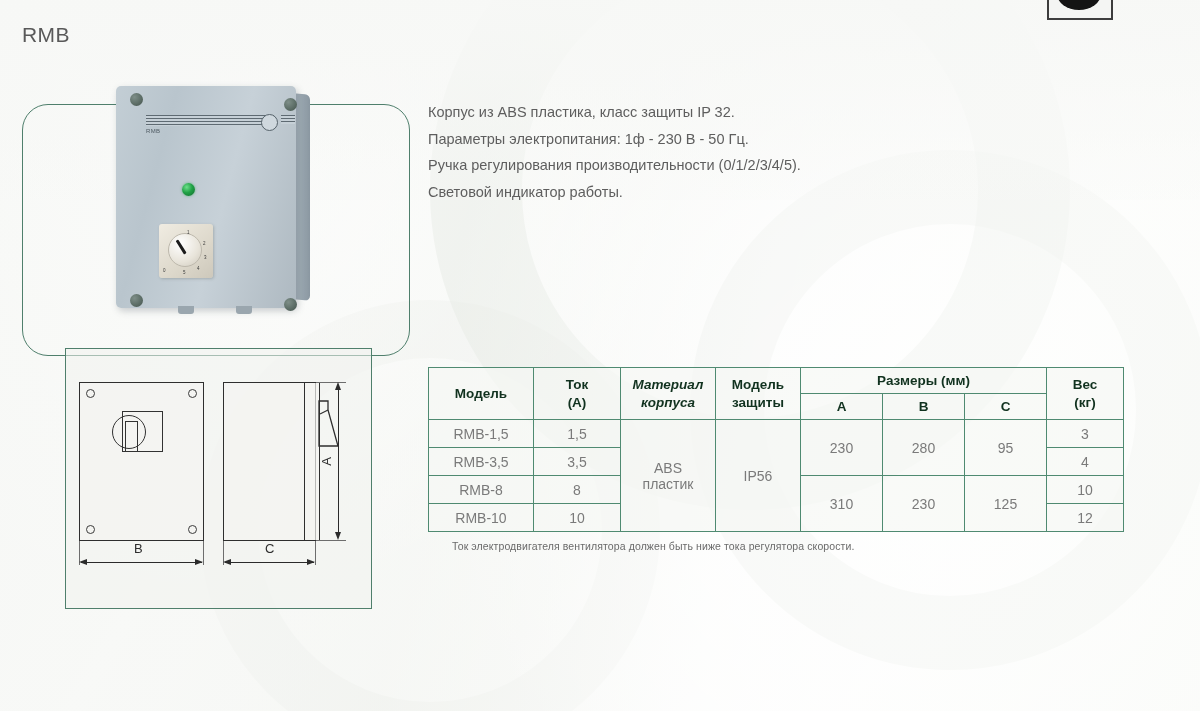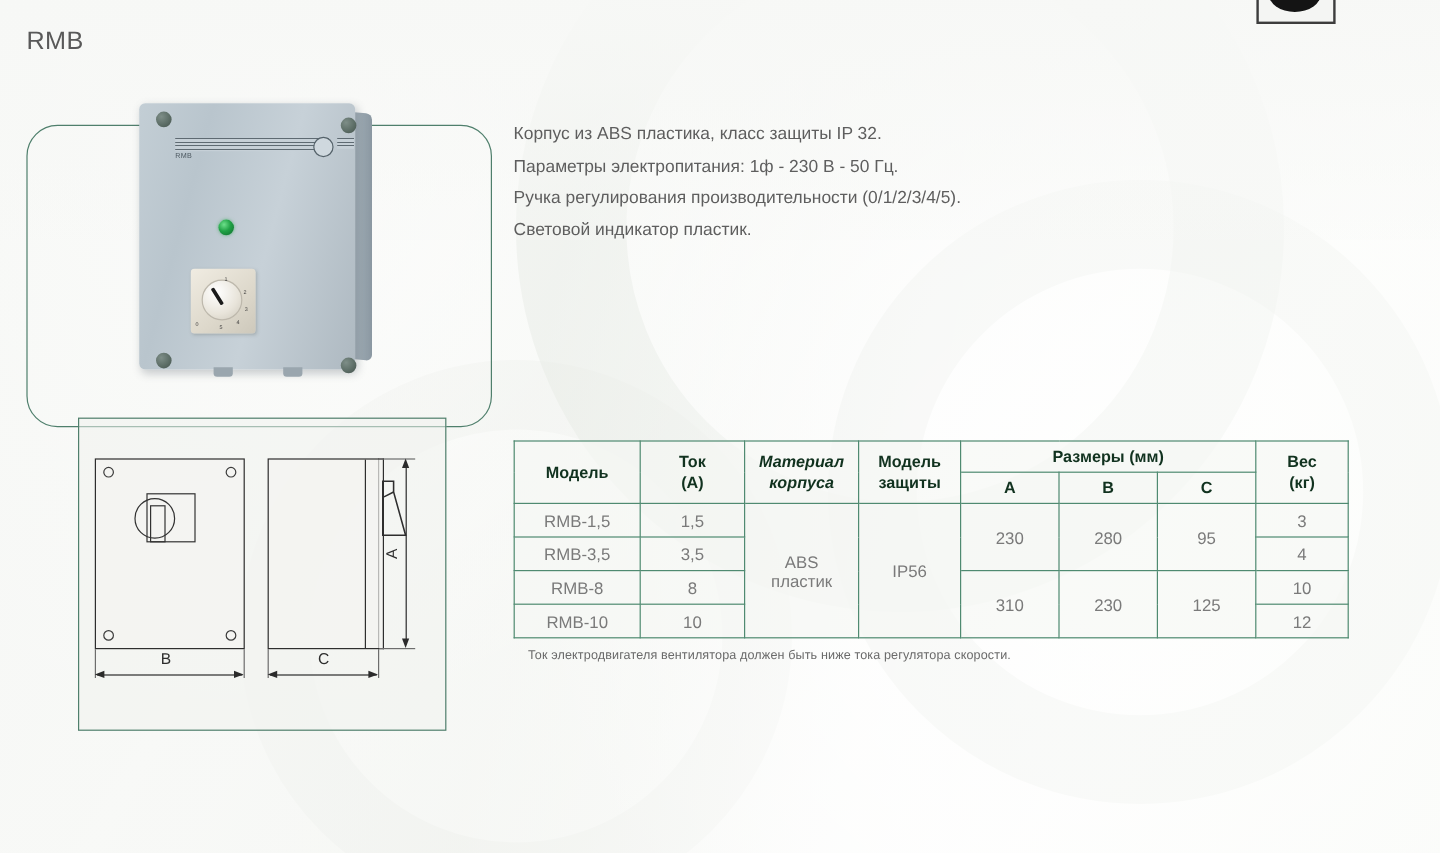--- a/index.html
+++ b/index.html
@@ -373,21 +373,21 @@
   .col-prot   { width: 84px;  }
   .col-dim    { width: 81px;  }
   .col-weight { width: 76px;  }
   .th-row1 { height: 26px; }
   .th-row2 { height: 26px; }
   .tr-body { height: 28px; }
 
   
   #footnote {
     position: absolute;
-    left: 440px; top: 540px;
+    left: 452px; top: 540px;
     font-size: 10.5px;
     color: #6a6a6a;
     z-index: 5;
     letter-spacing: 0.1px;
   }
 </style>
 </head>
 <body>
 
 <div id="bg-wash"></div>
@@ -431,21 +431,21 @@
     </div>
     <div id="dev-foot-l"></div>
     <div id="dev-foot-r"></div>
   </div>
 </div>
 
 <div id="specs">
   <div class="spec-line">Корпус из ABS пластика, класс защиты IP 32.</div>
   <div class="spec-line">Параметры электропитания: 1ф - 230 В - 50 Гц.</div>
   <div class="spec-line">Ручка регулирования производительности (0/1/2/3/4/5).</div>
-  <div class="spec-line">Световой индикатор пластик.</div>
+  <div class="spec-line">Световой индикатор работы.</div>
 </div>
 
 <div id="drawing-box">
 
   <div id="dwg-front">
     <div class="dwg-hole" id="hole-tl"></div>
     <div class="dwg-hole" id="hole-tr"></div>
     <div class="dwg-hole" id="hole-bl"></div>
     <div class="dwg-hole" id="hole-br"></div>
     <div id="dwg-sw-square"></div>

